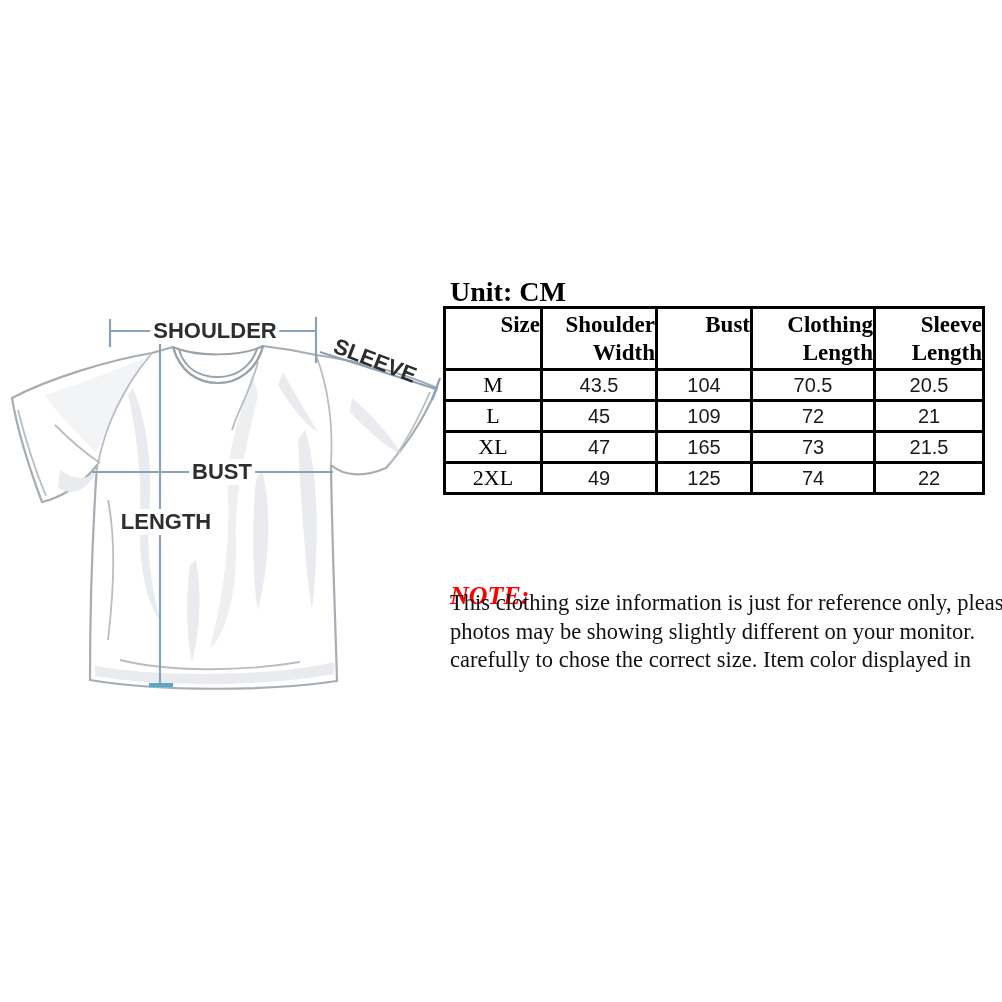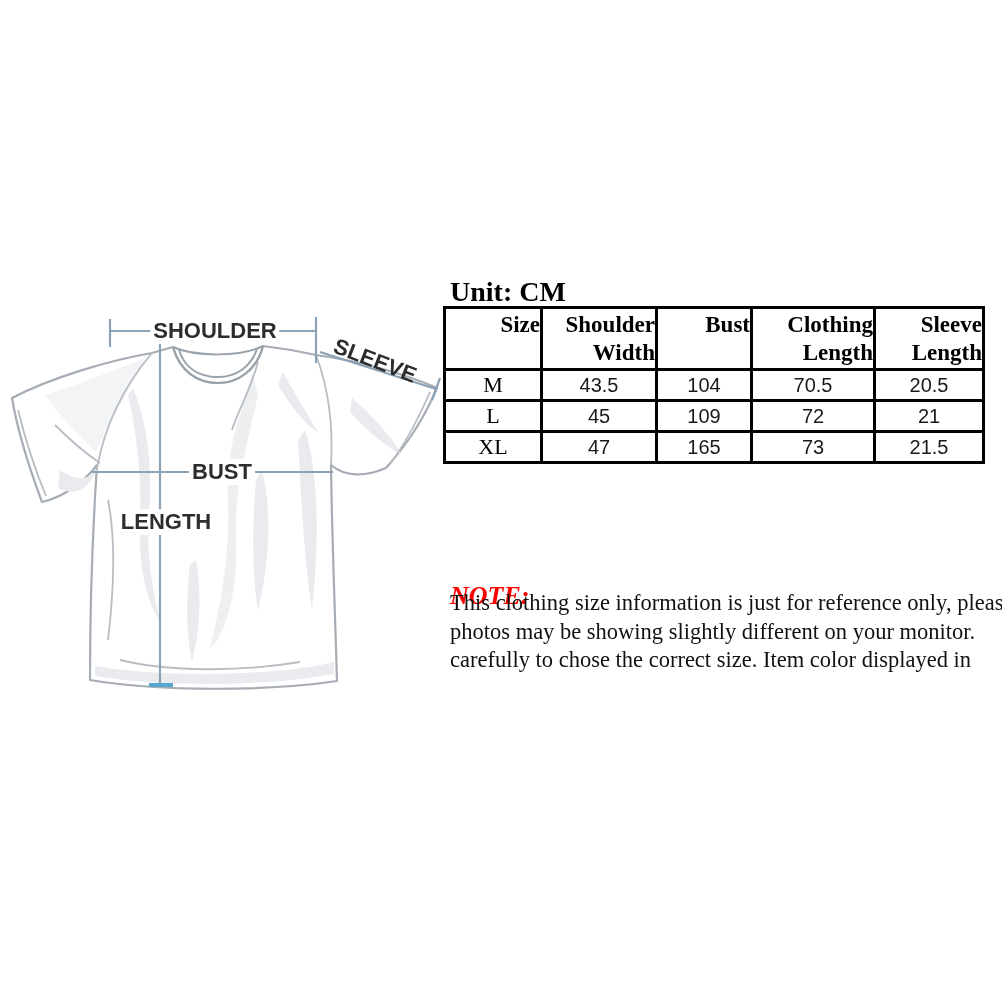--- a/index.html
+++ b/index.html
@@ -151,20 +151,27 @@
         <td class="cell-num">72</td>
         <td class="cell-num">21</td>
       </tr>
       <tr>
         <td class="cell-size">XL</td>
         <td class="cell-num">47</td>
         <td class="cell-num">165</td>
         <td class="cell-num">73</td>
         <td class="cell-num">21.5</td>
       </tr>
+      <tr>
+        <td class="cell-size">2XL</td>
+        <td class="cell-num">49</td>
+        <td class="cell-num">125</td>
+        <td class="cell-num">74</td>
+        <td class="cell-num">22</td>
+      </tr>
     </tbody>
   </table>
 
   <div class="note-heading">NOTE:</div>
   <div class="note-body">
     <div class="note-line">This clothing size information is just for reference only, please</div>
     <div class="note-line">photos may be showing slightly different on your monitor.</div>
     <div class="note-line">carefully to chose the correct size. Item color displayed in</div>
   </div>
 

